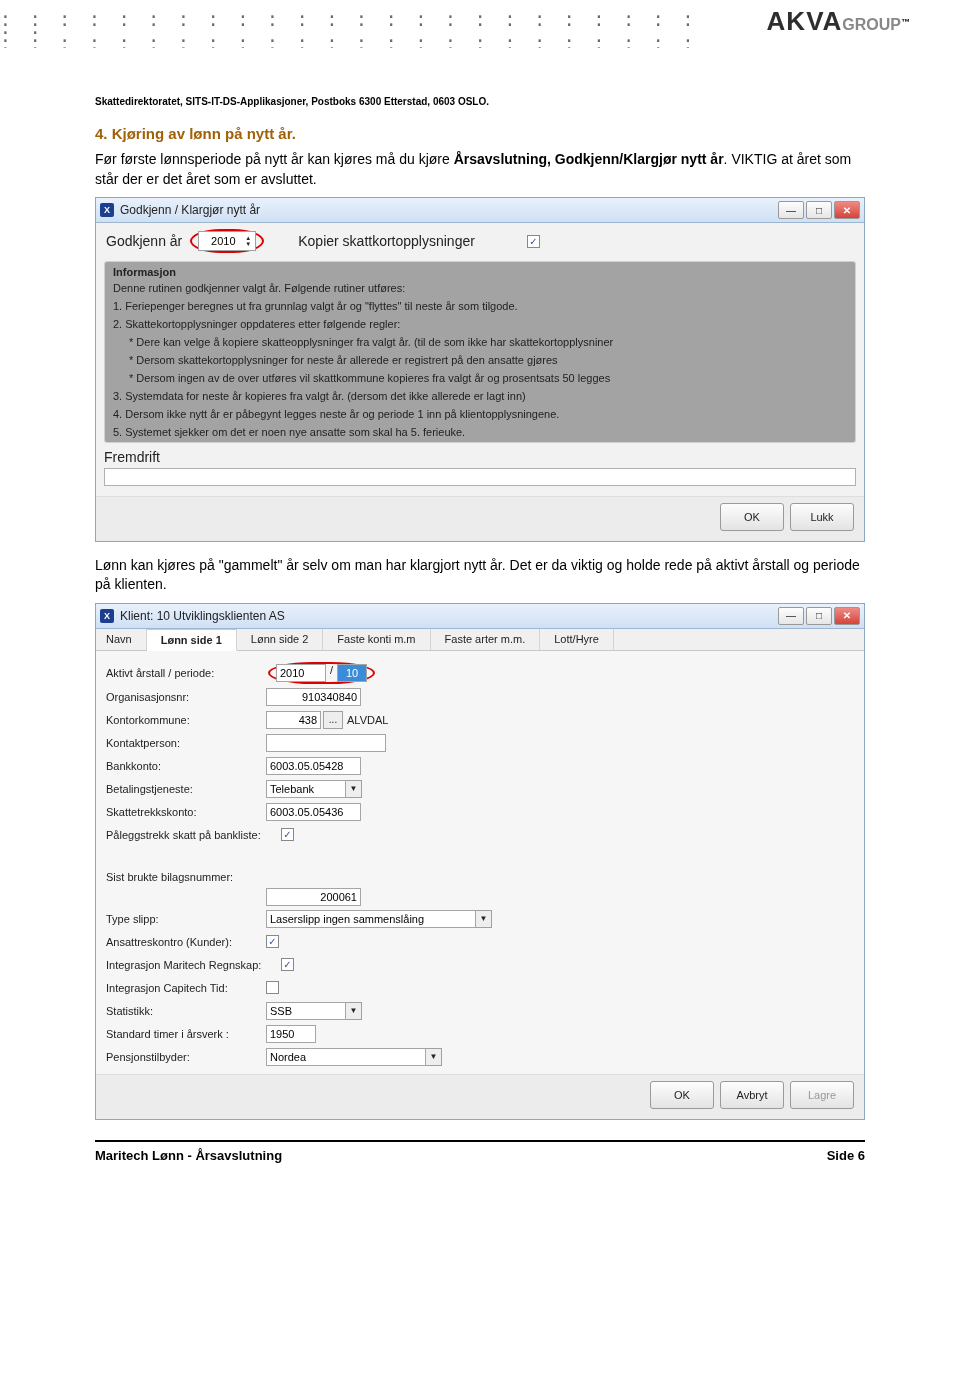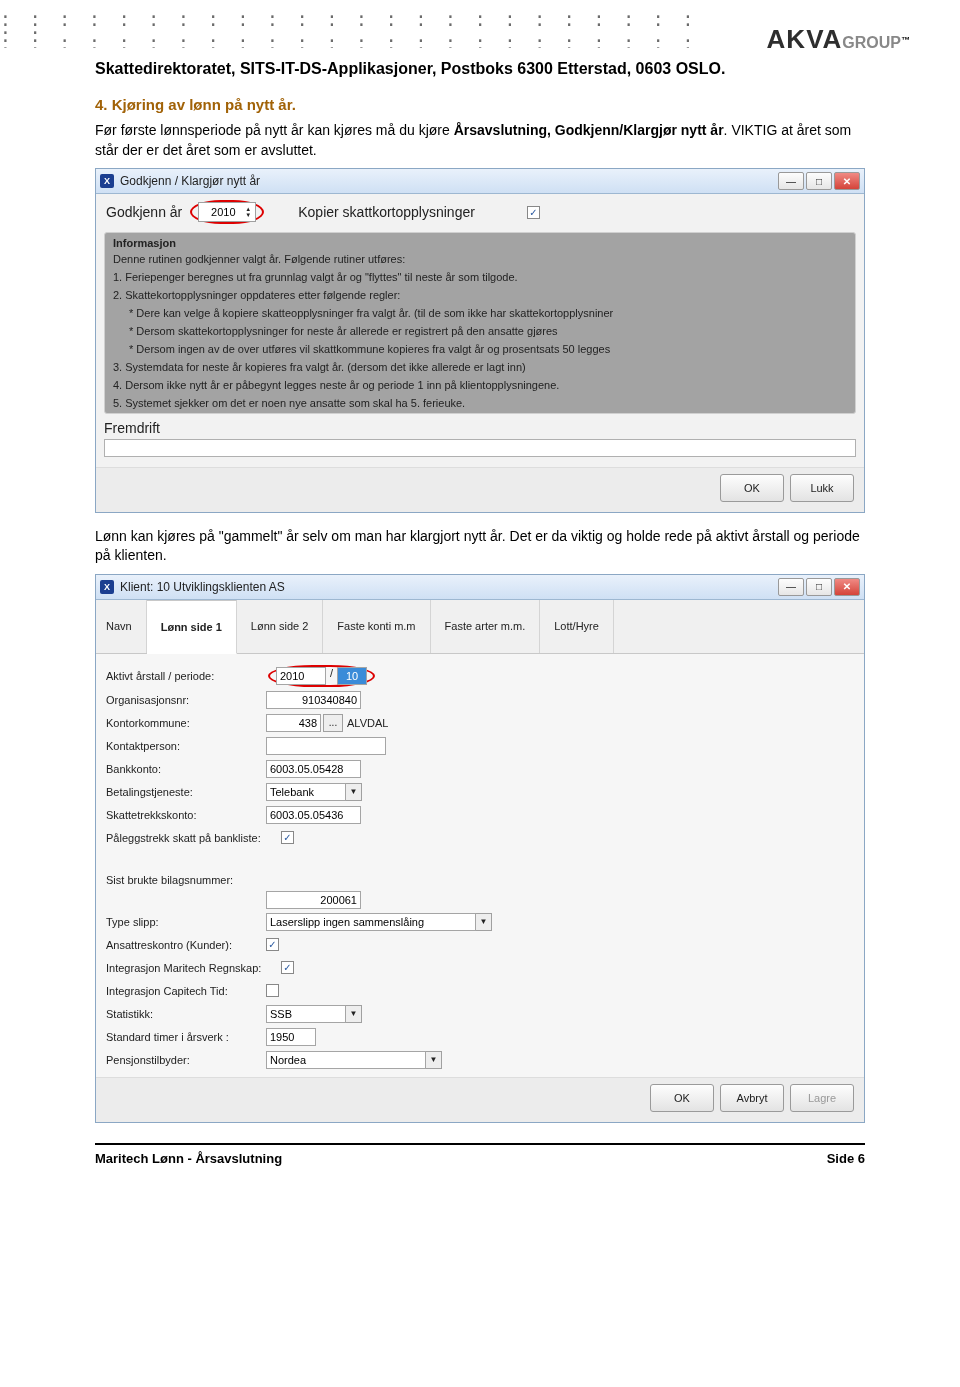--- a/index.html
+++ b/index.html
@@ -1,23 +1,23 @@
 <!DOCTYPE html>
 <html><head>
 <meta charset="utf-8">
 <style>
   * { box-sizing: border-box; margin: 0; padding: 0; }
   body { font-family: Verdana, Arial, sans-serif; font-size: 13px; color: #000; background: #fff; width: 960px; margin: 0 auto; }
   .page { padding: 30px 95px 20px 95px; position: relative; }
   .header-dots { position: absolute; top: 8px; left: 0; width: 700px; height: 40px; overflow: hidden; line-height: 8px; font-size: 18px; color: #6b6b6b; letter-spacing: 4px; font-family: monospace; }
-  .logo { position: absolute; top: 24px; right: 50px; font-weight: bold; text-align: right; }
+  .logo { position: absolute; top: 6px; right: 50px; font-weight: bold; text-align: right; }
   .logo-main { font-size: 26px; letter-spacing: 1px; color: #2e2e2e; }
   .logo-sub { font-size: 16px; color: #888; }
   .logo-tm { font-size: 9px; vertical-align: super; }
-  .doc-heading { font-weight: bold; font-size: 16px; margin-top: 30px; margin-bottom: 6px; }
+  .doc-heading { font-weight: bold; font-size: 10px; margin-top: 66px; margin-bottom: 6px; }
   .section-heading { color: #a16207; font-weight: bold; font-size: 15px; margin: 18px 0 8px 0; }
   .body-text { font-size: 14px; line-height: 1.4; margin-bottom: 4px; }
   .body-text b { font-weight: bold; }
   .dialog { border: 1px solid #8ba7c4; margin: 8px 0 14px 0; background: #f2f2f2; font-family: Tahoma, Arial, sans-serif; font-size: 11px; color: #222; }
   .titlebar { display: flex; align-items: center; background: linear-gradient(#e9f1fb,#cfe0f4); padding: 3px 4px; border-bottom: 1px solid #9db7d1; }
   .titlebar-icon { width: 14px; height: 14px; background: #1b3e90; border-radius: 2px; margin-right: 6px; display: flex; align-items: center; justify-content: center; color: #fff; font-size: 9px; font-weight: bold; }
   .titlebar-text { flex: 1; font-size: 12px; }
   .winbtn { width: 26px; height: 18px; border: 1px solid #999; margin-left: 2px; display: flex; align-items: center; justify-content: center; font-size: 10px; background: linear-gradient(#fdfdfd,#e6e6e6); border-radius: 2px; }
   .winbtn.close { background: linear-gradient(#f08a84,#d4443a); color: #fff; font-weight: bold; }
   .dlg-row { display: flex; align-items: center; padding: 6px 10px 4px 10px; gap: 6px; }
@@ -31,21 +31,21 @@
   .groupbox { margin: 4px 8px; border: 1px solid #d0d0d0; border-radius: 3px; background: #a3a3a3; }
   .groupbox-title { font-weight: bold; padding: 4px 8px 2px 8px; font-size: 11px; }
   .info-line { padding: 1px 8px 1px 8px; font-size: 11px; line-height: 1.45; }
   .info-line.indent { padding-left: 24px; }
   .progress-wrap { margin: 6px 8px 10px 8px; }
   .progress-bar { border: 1px solid #b0b0b0; height: 18px; background: #fff; }
   .dlg-footer { display: flex; justify-content: flex-end; gap: 6px; padding: 6px 10px 10px 10px; border-top: 1px solid #ddd; background: #ececec; }
   .btn { min-width: 64px; height: 28px; border: 1px solid #9a9a9a; border-radius: 3px; background: linear-gradient(#fdfdfd,#e3e3e3); font-size: 11px; display: flex; align-items: center; justify-content: center; }
   .btn.disabled { color: #999; }
   .tabs { display: flex; background: #f0f0f0; border-bottom: 1px solid #c8c8c8; }
-  .tab { padding: 20px 14px; font-size: 11px; border-right: 1px solid #d4d4d4; }
+  .tab { padding: 4px 14px; font-size: 11px; border-right: 1px solid #d4d4d4; }
   .tab.first { padding-left: 10px; }
   .tab.active { background: #fff; font-weight: bold; border-top: 1px solid #c8c8c8; border-bottom: 1px solid #fff; margin-bottom: -1px; }
   .form-area { padding: 8px 10px 4px 10px; background: #f6f6f6; }
   .form-row { display: flex; align-items: center; margin: 3px 0; min-height: 20px; }
   .form-row-label { width: 160px; font-size: 11px; }
   .form-input { border: 1px solid #a5a5a5; background: #fff; height: 18px; font-size: 11px; padding: 0 3px; }
   .form-input.w50 { width: 50px; }
   .form-input.w40 { width: 55px; }
   .form-input.w30 { width: 30px; text-align: center; }
   .form-input.w90 { width: 95px; }

